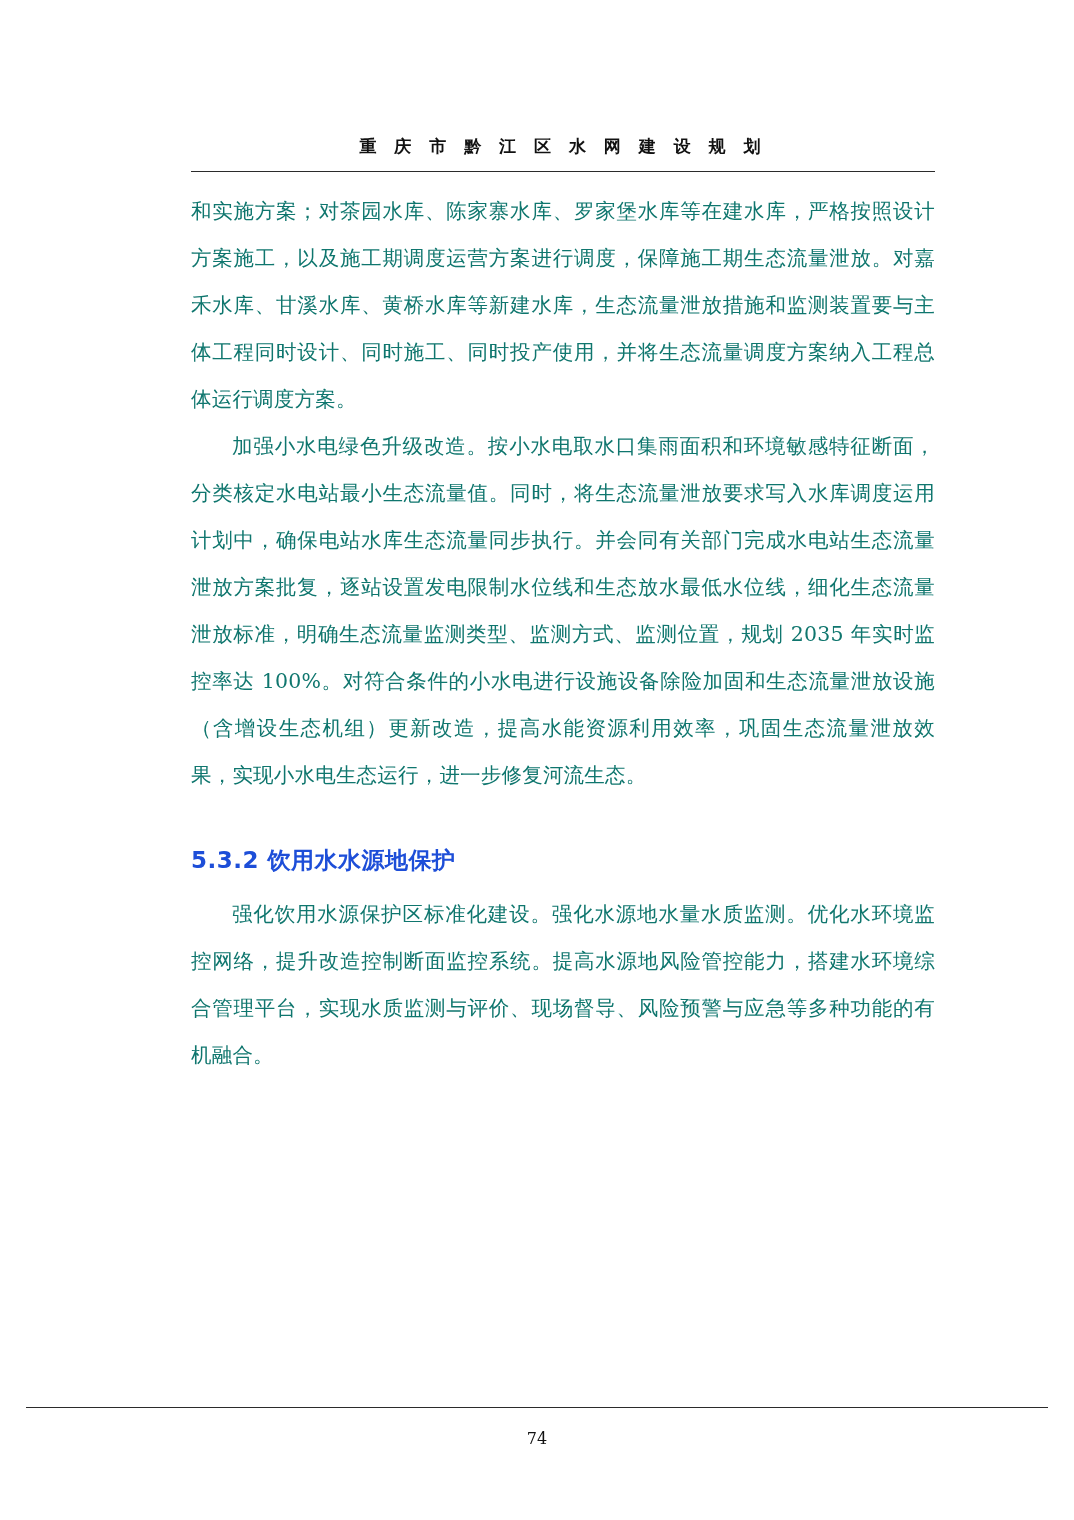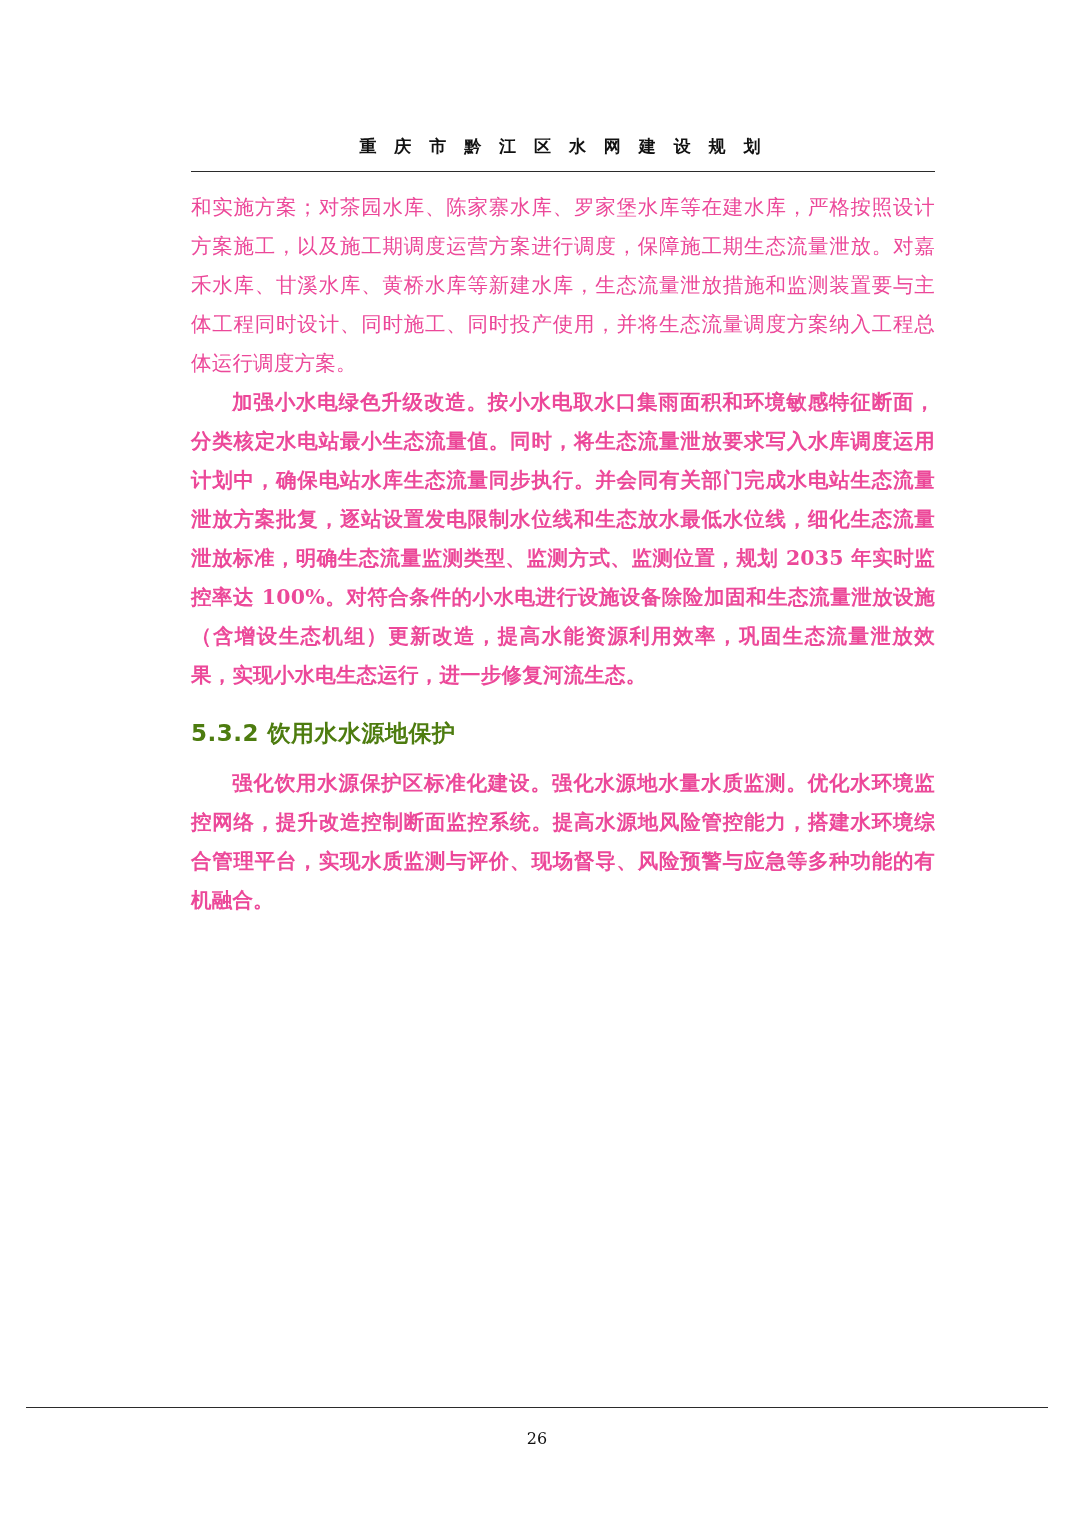--- a/index.html
+++ b/index.html
@@ -38,38 +38,37 @@
     margin-top: 13px;
     border-bottom: 1.6px solid #2b2b2b;
     width: 100%;
   }
   .body-text {
     margin-top: 16px;
   }
   p.para {
     margin: 0 0 0 0;
     font-size: 20.5px;
-    line-height: 39px;
+    line-height: 47px;
     text-align: justify;
     text-justify: inter-ideograph;
     letter-spacing: 0.2px;
-    color: #ec4899;
+    color: #0f766e;
   }
   p.indent {
     text-indent: 2em;
-    font-weight: bold;
   }
   h2.section-heading {
     font-family: "DejaVu Sans", sans-serif;
     font-size: 23px;
     font-weight: bold;
-    margin: 17px 0 10px 0;
+    margin: 40px 0 10px 0;
     line-height: 42px;
     letter-spacing: 0.5px;
-    color: #4d7c0f;
+    color: #1d4ed8;
   }
   .footer-rule {
     position: absolute;
     left: 0;
     bottom: 112px;
     width: 100%;
     border-bottom: 1.6px solid #2b2b2b;
   }
   .page-number {
     position: absolute;
@@ -96,14 +95,14 @@
       <p class="para indent">加强小水电绿色升级改造。按小水电取水口集雨面积和环境敏感特征断面，分类核定水电站最小生态流量值。同时，将生态流量泄放要求写入水库调度运用计划中，确保电站水库生态流量同步执行。并会同有关部门完成水电站生态流量泄放方案批复，逐站设置发电限制水位线和生态放水最低水位线，细化生态流量泄放标准，明确生态流量监测类型、监测方式、监测位置，规划 2035 年实时监控率达 100%。对符合条件的小水电进行设施设备除险加固和生态流量泄放设施（含增设生态机组）更新改造，提高水能资源利用效率，巩固生态流量泄放效果，实现小水电生态运行，进一步修复河流生态。</p>
 
       <h2 class="section-heading">5.3.2 饮用水水源地保护</h2>
 
       <p class="para indent">强化饮用水源保护区标准化建设。强化水源地水量水质监测。优化水环境监控网络，提升改造控制断面监控系统。提高水源地风险管控能力，搭建水环境综合管理平台，实现水质监测与评价、现场督导、风险预警与应急等多种功能的有机融合。</p>
     </div>
 
   </div>
 
   <div class="footer-rule"></div>
-  <div class="page-number">26</div>
+  <div class="page-number">74</div>
 </div>
 
 </body></html>

